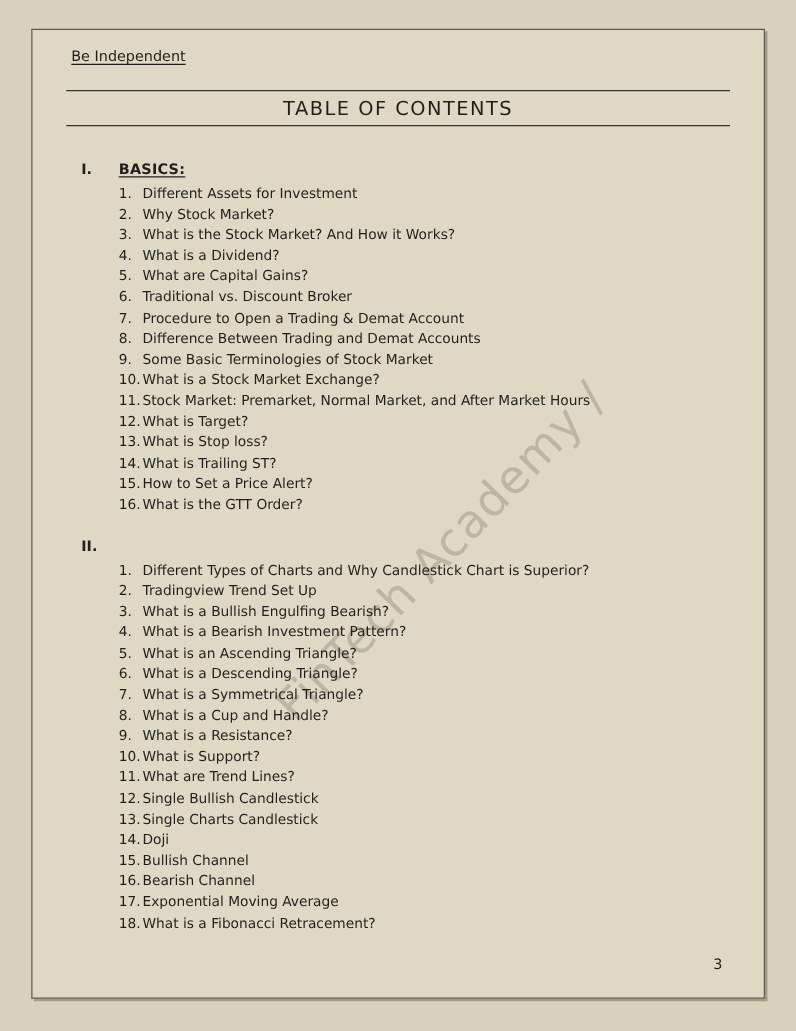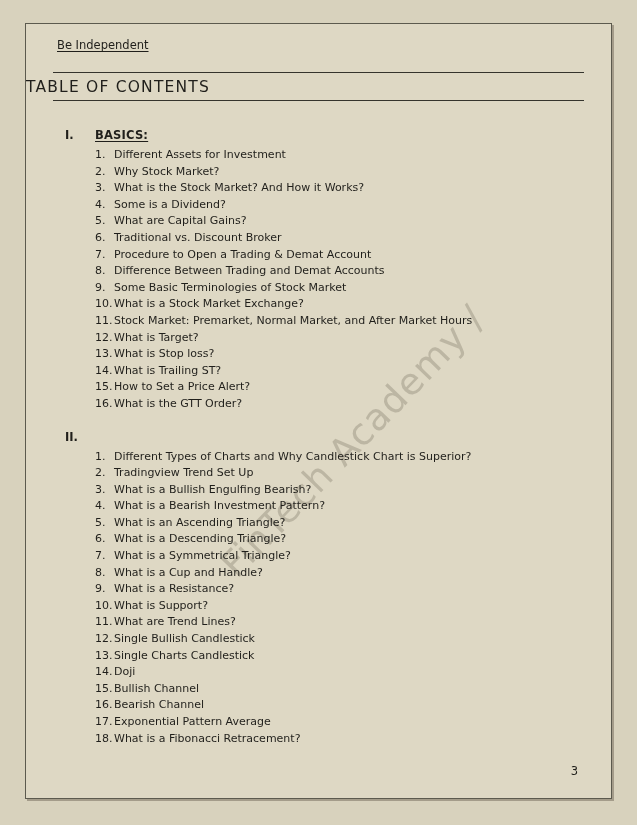--- a/index.html
+++ b/index.html
@@ -25,21 +25,21 @@
   }
   .content { position:relative; z-index:1; }
   .hdr {
     display:flex; justify-content:space-between; align-items:baseline;
     padding:14px 28px 0 31px; font-size:11.5px;flex-direction:column;
   }
   .hdr span { text-decoration:underline; text-underline-offset:2px; }
   .rule { border:none; border-top:1.4px solid #35342d; margin:0 27px; }
   .rule-top { margin-top:20px; }
   .doc-title {
-    font-size:15.5px; letter-spacing:1.2px;
+    text-align:center; font-size:15.5px; letter-spacing:1.2px;
     font-weight:normal; margin:5px 0 4px;
   }
   .toc { margin-top:26px; }
   .section-head { display:flex; padding-left:39px; font-size:11.5px; line-height:17px; }
   .numeral { width:30px; font-weight:bold; flex:none; }
   .heading { font-weight:bold; text-decoration:underline; text-underline-offset:2px; letter-spacing:0.2px; }
   ol.items {
     list-style:none; counter-reset:item;
     margin:3px 0 0 0; padding:0 10px 0 69px;
     font-size:11px; line-height:16.6px;
@@ -72,21 +72,21 @@
 
       <div class="section">
         <div class="section-head">
           <span class="numeral">I.</span>
           <span class="heading">BASICS:</span>
         </div>
         <ol class="items">
           <li><span>Different Assets for Investment</span></li>
           <li><span>Why Stock Market?</span></li>
           <li><span>What is the Stock Market? And How it Works?</span></li>
-          <li><span>Some is a Dividend?</span></li>
+          <li><span>What is a Dividend?</span></li>
           <li><span>What are Capital Gains?</span></li>
           <li><span>Traditional vs. Discount Broker</span></li>
           <li><span>Procedure to Open a Trading &amp; Demat Account</span></li>
           <li><span>Difference Between Trading and Demat Accounts</span></li>
           <li><span>Some Basic Terminologies of Stock Market</span></li>
           <li><span>What is a Stock Market Exchange?</span></li>
           <li><span>Stock Market: Premarket, Normal Market, and After Market Hours</span></li>
           <li><span>What is Target?</span></li>
           <li><span>What is Stop loss?</span></li>
           <li><span>What is Trailing ST?</span></li>
@@ -109,21 +109,21 @@
           <li><span>What is a Symmetrical Triangle?</span></li>
           <li><span>What is a Cup and Handle?</span></li>
           <li><span>What is a Resistance?</span></li>
           <li><span>What is Support?</span></li>
           <li><span>What are Trend Lines?</span></li>
           <li><span>Single Bullish Candlestick</span></li>
           <li><span>Single Charts Candlestick</span></li>
           <li><span>Doji</span></li>
           <li><span>Bullish Channel</span></li>
           <li><span>Bearish Channel</span></li>
-          <li><span>Exponential Pattern Average</span></li>
+          <li><span>Exponential Moving Average</span></li>
           <li><span>What is a Fibonacci Retracement?</span></li>
         </ol>
       </div>
 
     </div>
   </div>
 
   <div class="page-number">3</div>
 </div>
 

